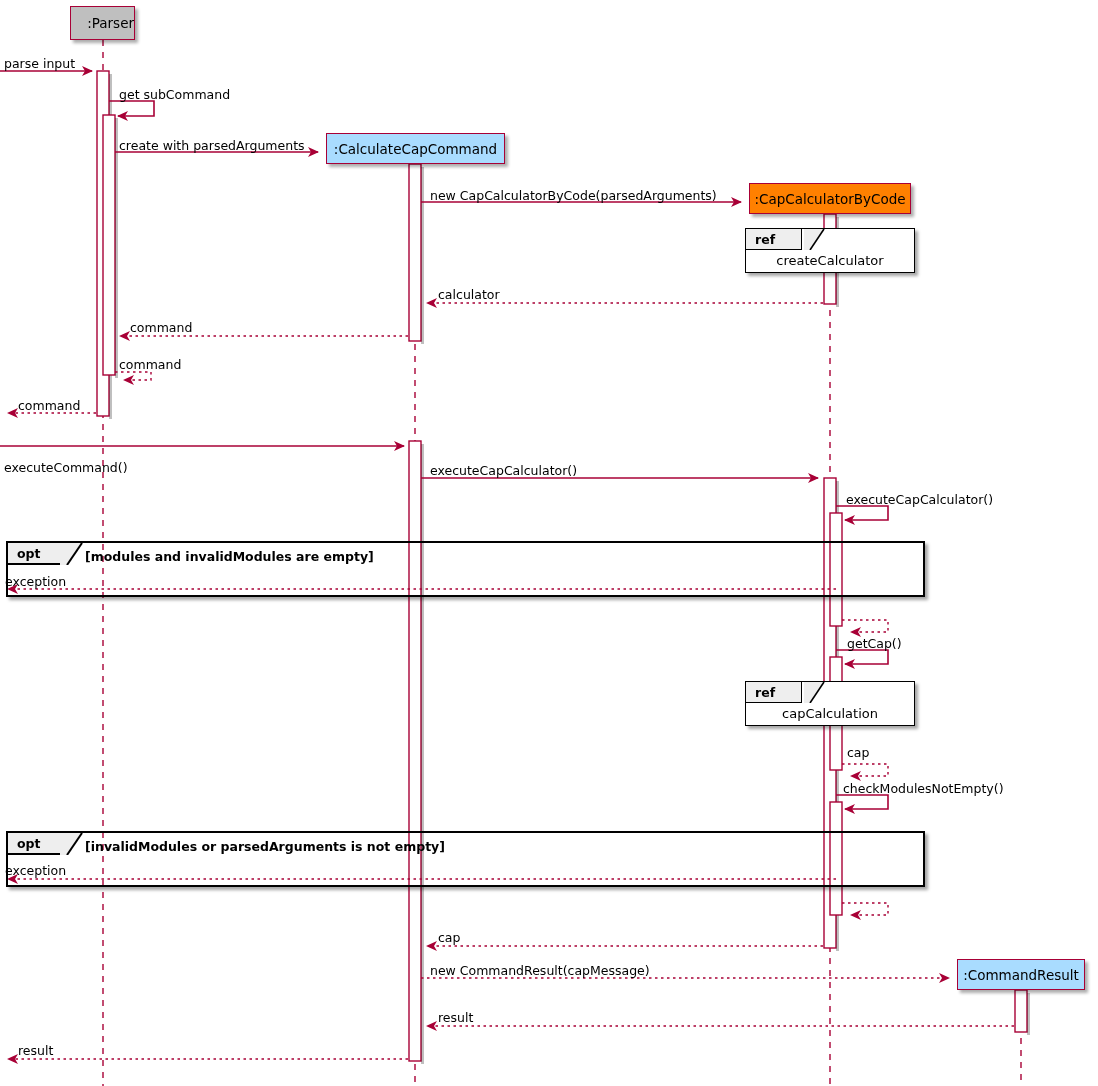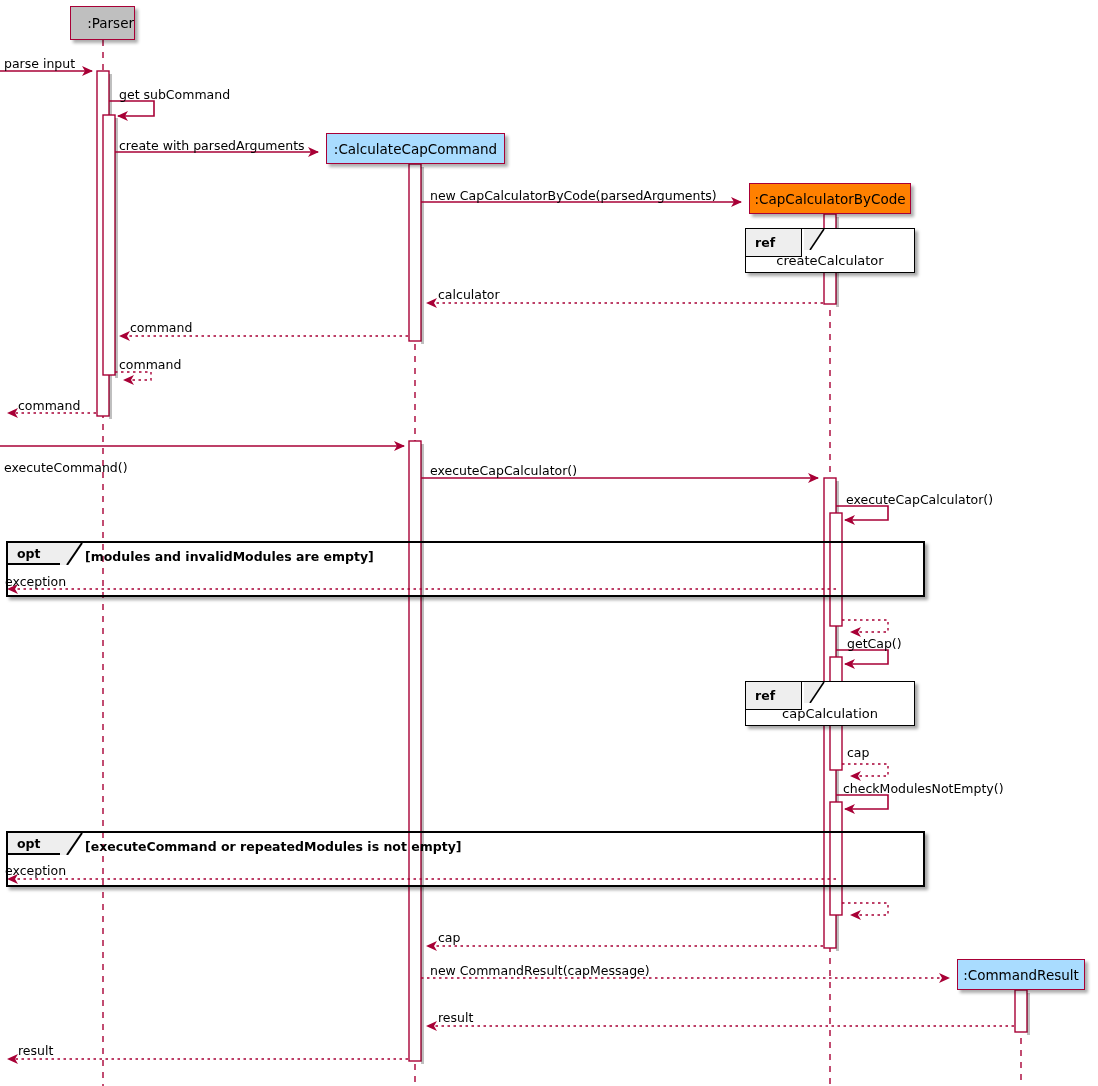--- a/index.html
+++ b/index.html
@@ -49,21 +49,21 @@
     position: absolute;
     box-sizing: border-box;
     border: 1.6px solid #000000;
     background: #FFFFFF;
     box-shadow: 3px 3px 3px rgba(0,0,0,0.35);
   }
   .ref-tag {
     position: absolute;
     left: 0;
     top: 0;
-    height: 28px;
+    height: 21px;
     box-sizing: border-box;
     background: #EEEEEE;
     border-right: 1.6px solid #000000;
     border-bottom: 1.6px solid #000000;
     font-family: "DejaVu Sans", sans-serif;
     font-size: 12.5px;
     font-weight: bold;
     color: #000000;
     display: flex;
     align-items: center;
@@ -328,21 +328,21 @@
 
   <div class="opt-frame" style="left:6px; top:831px; width:919px; height:56px;">
     <div class="opt-tag">
       <span>opt</span>
     </div>
     <svg width="32" height="22" style="position:absolute; left:52px; top:0;">
       <path d="M0,0 L22,0 L7,22 L0,22 z" fill="#EEEEEE"></path>
       <path d="M22,0 L7,22" stroke="#000000" stroke-width="2" fill="none"></path>
     </svg>
   </div>
-  <div class="opt-guard" style="left:85px; top:839px;">[executeCommand or repeatedModules is not empty]</div>
+  <div class="opt-guard" style="left:85px; top:839px;">[invalidModules or parsedArguments is not empty]</div>
 
   <div class="msg-label" style="left:4px; top:57px;">parse input</div>
   <div class="msg-label" style="left:119px; top:88px;">get subCommand</div>
   <div class="msg-label" style="left:119px; top:139px;">create with parsedArguments</div>
   <div class="msg-label" style="left:430px; top:189px;">new CapCalculatorByCode(parsedArguments)</div>
   <div class="msg-label" style="left:438px; top:288px;">calculator</div>
   <div class="msg-label" style="left:130px; top:321px;">command</div>
   <div class="msg-label" style="left:119px; top:358px;">command</div>
   <div class="msg-label" style="left:18px; top:399px;">command</div>
   <div class="msg-label" style="left:4px; top:432px;margin-top:29px;">executeCommand()</div>

